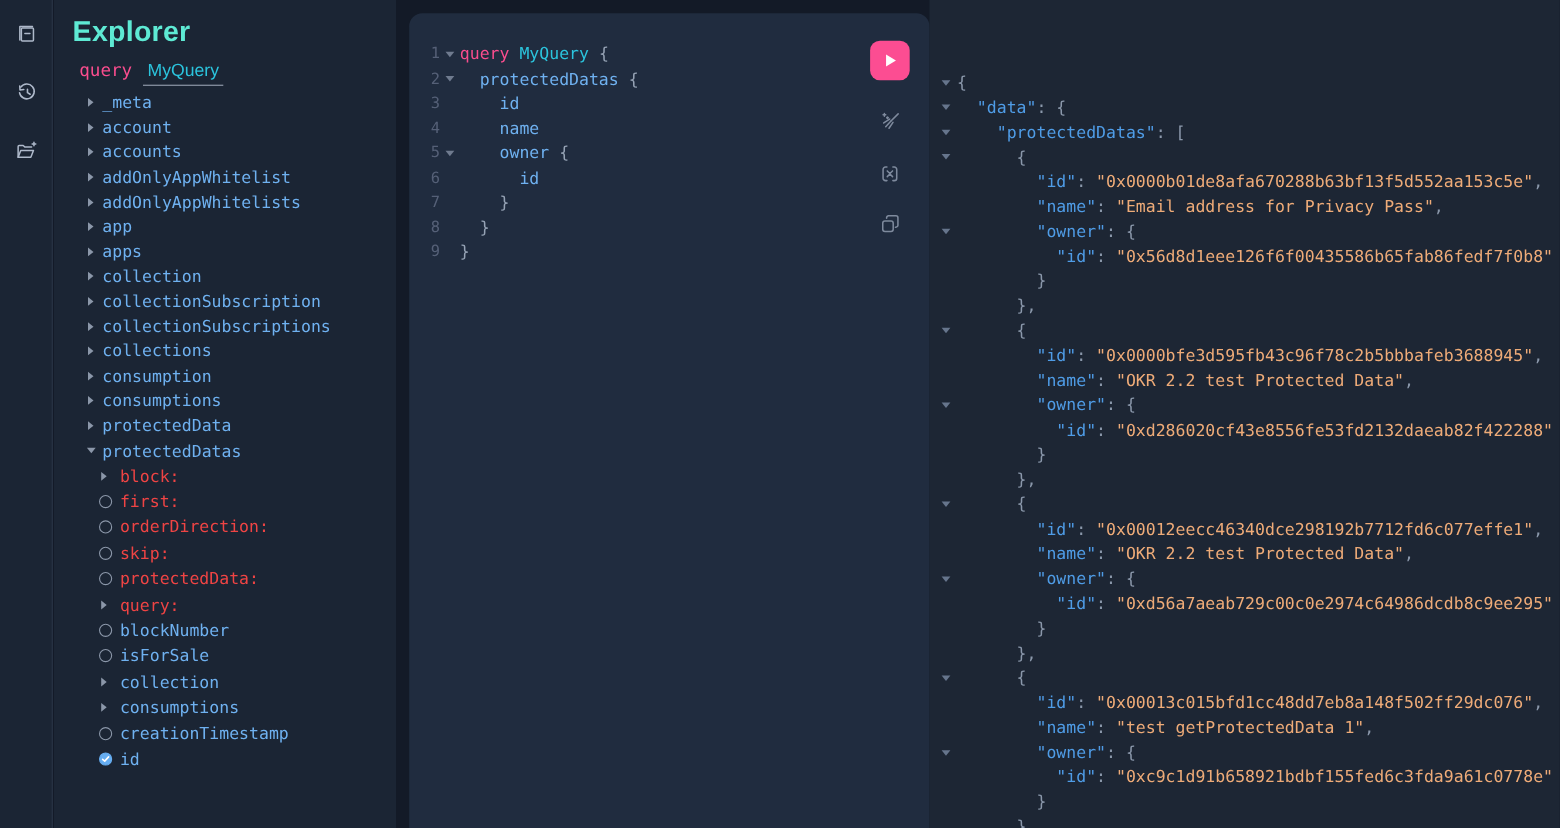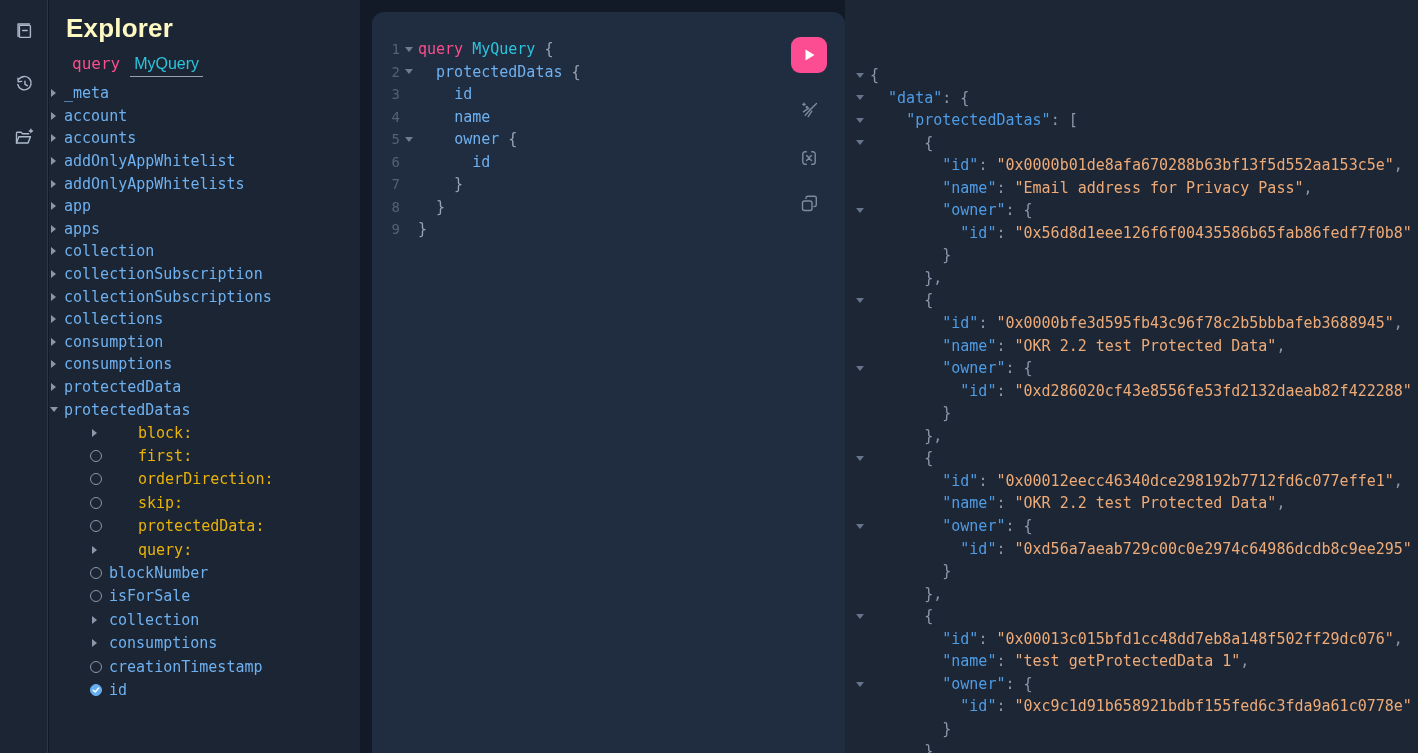--- a/index.html
+++ b/index.html
@@ -23,52 +23,52 @@
   }
   .iconbar svg { stroke:#aeb9ca; }
 
   
   .explorer {
     position:absolute; left:49px; top:0; width:311px; height:100%;
     background:#1b2534; overflow:hidden;
   }
   .explorer h1 {
     margin:13px 0 0 17px; font-size:26px; font-weight:700;
-    color:#fef9c3; letter-spacing:0.2px;
+    color:#5eead4; letter-spacing:0.2px;
   }
   .op-row {
     margin:10px 0 0 23px; display:flex; align-items:baseline; gap:10px;
   }
   .op-kw {
     font:16px "DejaVu Sans Mono","Liberation Mono",monospace;
     color:#fb4d8e;
   }
   .op-name {
     font:16px "Liberation Sans",sans-serif;
     color:#2bc4dd; border-bottom:1px solid #97a1b1;
     padding:0 4px 3px; cursor:text;
   }
   .tree { position:absolute; left:0; top:82px; right:0; bottom:0; overflow:hidden; }
   .trow {
-    display:flex; align-items:center; height:22.6px; 
+    display:flex; align-items:center; height:22.6px; padding-left:29px;
     font:15px "DejaVu Sans Mono","Liberation Mono",monospace;
     cursor:pointer; white-space:nowrap;
   }
   .trow.child { padding-left:41px; height:23.4px; }
   .ctl { width:15px; flex:none; display:flex; align-items:center; }
   .trow.child .ctl { width:19px; }
   .car-r { width:0; height:0; border-left:5px solid #8b97a9;
            border-top:4px solid transparent; border-bottom:4px solid transparent; margin-left:2px; }
   .car-d { width:0; height:0; border-top:5px solid #8b97a9;
            border-left:4px solid transparent; border-right:4px solid transparent; margin-left:1px; }
   .radio { width:12px; height:12px; border:1.5px solid #8b97a9; border-radius:50%; flex:none; }
   .radio.checked { background:#66aef2; border-color:#66aef2;
                    display:flex; align-items:center; justify-content:center; }
   .lbl-field { color:#6fb1f0; }
-  .lbl-arg   { color:#eab308;margin-left:29px; }
+  .lbl-arg   { color:#ef4444; }
 
   
   .main { position:absolute; left:360px; top:0; width:485px; height:100%; background:#131a27; }
   .editor-panel {
     position:absolute; left:12px; top:12px; right:0; bottom:0;
     background:#202c3f; border-radius:12px 12px 0 0;
   }
   .code { position:absolute; left:0; top:26px; right:72px; bottom:0; overflow:hidden; }
   .crow { display:flex; align-items:center; height:22.5px; }
   .lnum {

